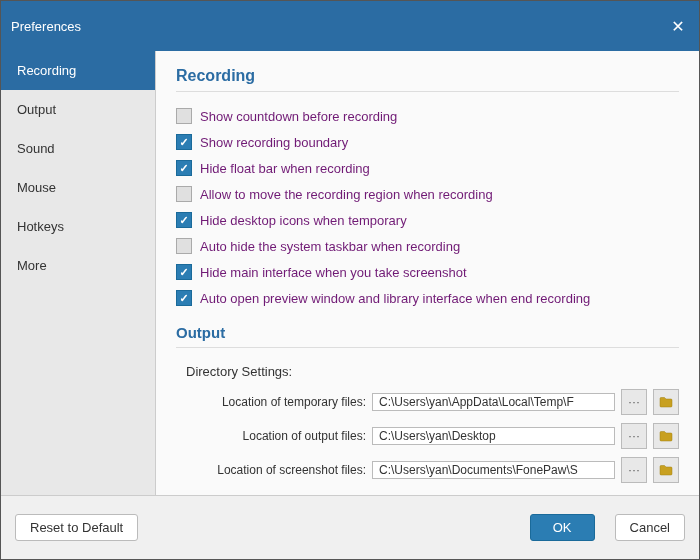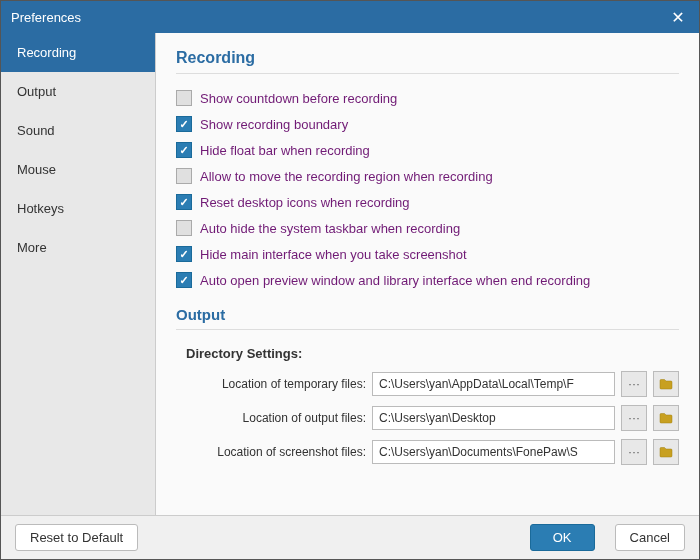--- a/index.html
+++ b/index.html
@@ -23,21 +23,21 @@
       flex-direction: column;
       box-shadow: 2px 2px 10px rgba(0,0,0,0.4);
     }
     .title-bar {
       background: #2b6ca3;
       color: white;
       padding: 6px 10px;
       display: flex;
       justify-content: space-between;
       align-items: center;
-      height: 32px;
+      height: 50px;
       flex-shrink: 0;
     }
     .title-bar-text {
       font-size: 13px;
       font-weight: normal;
     }
     .close-btn {
       background: none;
       border: none;
       color: white;
@@ -118,41 +118,41 @@
       font-weight: bold;
     }
     .output-section {
       margin-top: 18px;
     }
     .output-section .section-title {
       font-size: 15px;
     }
     .dir-settings-label {
       font-size: 13px;
-      font-weight: 700;
+      font-weight: 400;
       color: #333;
       margin-bottom: 10px;
       margin-left: 10px;
     }
     .dir-row {
       display: flex;
       align-items: center;
       margin-bottom: 8px;
       gap: 6px;
     }
     .dir-row-label {
       text-align: right;
       width: 190px;
       flex-shrink: 0;
       color: #333;
       font-size: 12px;
     }
     .dir-input {
       flex: 1;
-      height: 24px;
+      height: 18px;
       border: 1px solid #bbb;
       background: white;
       padding: 0 6px;
       font-size: 12px;
       color: #333;
       overflow: hidden;
       text-overflow: ellipsis;
       white-space: nowrap;
     }
     .dir-btn-dots {
@@ -179,21 +179,21 @@
       font-size: 14px;
     }
     .footer {
       display: flex;
       justify-content: space-between;
       align-items: center;
       padding: 10px 14px;
       background: #f0f0f0;
       border-top: 1px solid #ccc;
       flex-shrink: 0;
-      height: 44px;
+      height: 64px;
     }
     .reset-btn {
       background: white;
       border: 1px solid #bbb;
       padding: 5px 14px;
       cursor: pointer;
       font-size: 13px;
       color: #333;
       border-radius: 3px;
     }
@@ -255,21 +255,21 @@
       <div class="checkbox-row">
         <div class="custom-checkbox checked"></div>
         <label>Hide float bar when recording</label>
       </div>
       <div class="checkbox-row">
         <div class="custom-checkbox"></div>
         <label>Allow to move the recording region when recording</label>
       </div>
       <div class="checkbox-row">
         <div class="custom-checkbox checked"></div>
-        <label>Reset desktop icons when recording</label>
+        <label>Hide desktop icons when temporary</label>
       </div>
       <div class="checkbox-row">
         <div class="custom-checkbox"></div>
         <label>Auto hide the system taskbar when recording</label>
       </div>
       <div class="checkbox-row">
         <div class="custom-checkbox checked"></div>
         <label>Hide main interface when you take screenshot</label>
       </div>
       <div class="checkbox-row">

